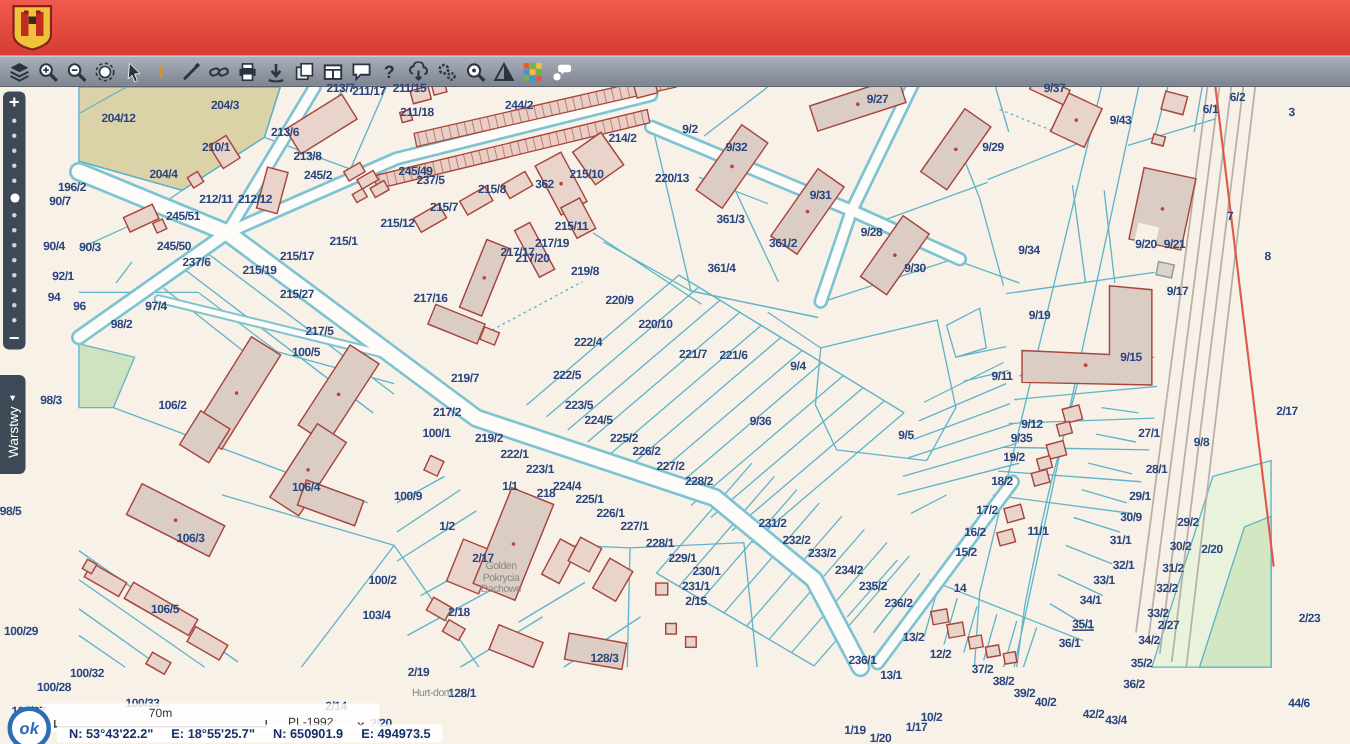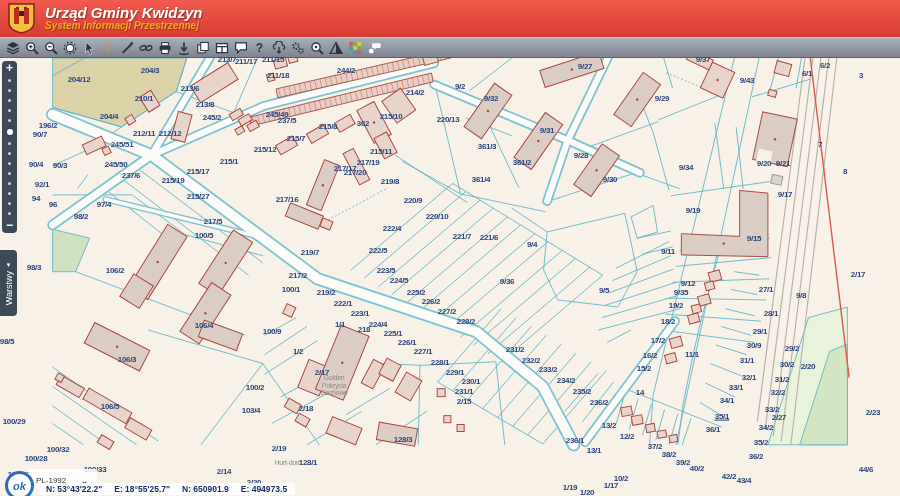--- a/index.html
+++ b/index.html
@@ -59,24 +59,20 @@
 <body>
 
 <div class="hdr">
   <svg class="crest" viewBox="0 0 27 31">
     <path d="M1 1 H26 V20 Q26 27 13.5 30 Q1 27 1 20 Z" fill="#f0c23c" stroke="#8a1f1f" stroke-width="1.5"></path>
     <rect x="6" y="5" width="5" height="16" fill="#c22a22"></rect>
     <rect x="16" y="5" width="5" height="16" fill="#c22a22"></rect>
     <path d="M11 8 h5 v5 h-5 z" fill="#3a2a1a"></path>
     <path d="M8 4 h3 v2 h-3z M16 4 h3 v2 h-3z" fill="#8a1f1f"></path>
   </svg>
-  <div class="titles">
-    <div class="t1">Urząd Gminy Kwidzyn</div>
-    <div class="t2">System Informacji Przestrzennej</div>
-  </div>
 </div>
 
 <div class="tbar">
   <span class="tbtn">
       <svg width="14" height="14" viewBox="0 0 13 13">
         <path d="M6.5 1 L12 3.8 6.5 6.6 1 3.8Z" fill="#2b3542"></path>
         <path d="M1 6.4 L6.5 9.2 12 6.4" fill="none" stroke="#2b3542" stroke-width="1.2"></path>
         <path d="M1 9 L6.5 11.8 12 9" fill="none" stroke="#2b3542" stroke-width="1.2"></path>
       </svg>
     </span>
@@ -562,20 +558,24 @@
       <span class="zdot"></span>
     </div>
   <div class="zbtn">−</div>
 </div>
 <div class="ltab">
   <span class="arr">▾</span>
   <span class="vtxt">Warstwy</span>
 </div>
 
 <div class="status">
+  <div class="sbar">
+    <span class="slab">70m</span>
+    <div class="sline"></div>
+  </div>
   <div class="proj">
     <span>PL-1992</span>
     <span class="chev">⌄</span>
   </div>
 </div>
 <div class="coords" id="coords">
     <span>N: 53°43'22.2"</span>
     <span>E: 18°55'25.7"</span>
     <span>N: 650901.9</span>
     <span>E: 494973.5</span>

